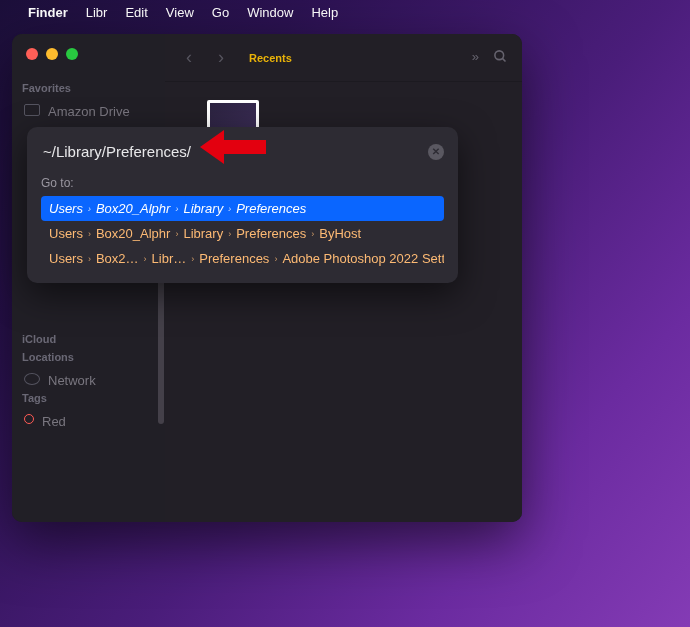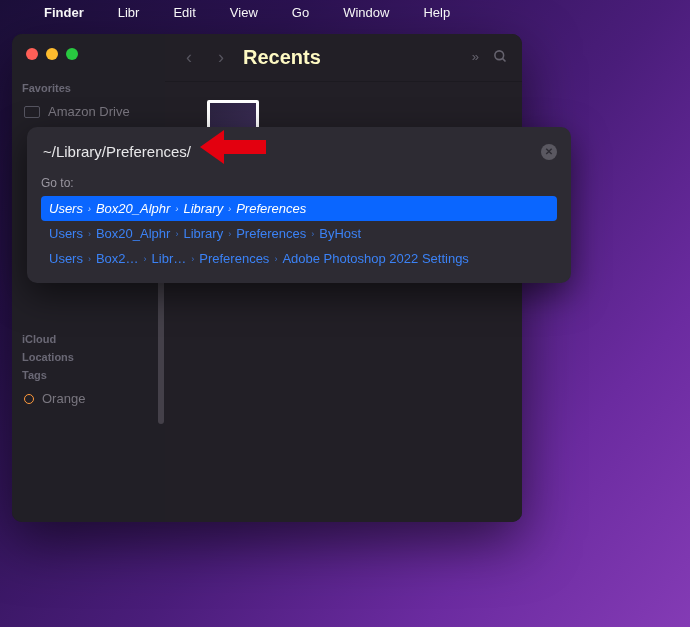--- a/index.html
+++ b/index.html
@@ -5,71 +5,71 @@
     * { box-sizing: border-box; margin: 0; padding: 0; }
     body {
       width: 690px; height: 627px;
       font-family: -apple-system, "Helvetica Neue", Arial, sans-serif;
       background: linear-gradient(130deg, #1c0f3a 0%, #2b1251 25%, #4a1d7a 55%, #6b2ba0 78%, #843bb5 100%);
       overflow: hidden; position: relative;
       font-size: 13px; color: #e8e8ea;
     }
     .menubar {
       height: 24px; display: flex; align-items: center;
-      padding: 12px 10px; gap: 34px; color: #fff; font-size: 13px;
+      padding: 12px 10px; gap: 18px; color: #fff; font-size: 13px;
     }
     .menubar .apple { font-size: 15px; }
     .menubar .active { font-weight: 600; }
     .finder-window {
       position: absolute; left: 12px; top: 34px;
       width: 510px; height: 488px;
       background: #1e1e22; border-radius: 10px;
       box-shadow: 0 20px 55px rgba(0,0,0,.55);
       display: flex; overflow: hidden;
     }
     .sidebar {
       width: 153px; background: #211f26; padding: 14px 10px 8px 10px;
       position: relative; color: #8a8790;
     }
     .traffic { display: flex; gap: 8px; margin-bottom: 22px; margin-left: 4px;}
     .traffic span { width: 12px; height: 12px; border-radius: 50%; display: block; }
     .tl-red { background: #ff5f57; }
     .tl-yel { background: #febc2e; }
     .tl-grn { background: #28c840; }
     .sec-head { font-size: 11px; color: #6a6875; font-weight: 600; margin-bottom: 6px; }
-    .sb-item { display: flex; align-items: center; gap: 8px; padding: 4px 2px; color: #79767f; font-size: 13px; border-radius: 4px;}
+    .sb-item { display: flex; gap: 8px; padding: 4px 2px; color: #79767f; font-size: 13px; border-radius: 4px;}
     .sb-icon { width: 16px; height: 12px; border: 1.5px solid #555460; border-radius: 2px; }
     .sb-dot { width: 10px; height: 10px; border-radius: 50%; border: 1.5px solid; }
     .scroll-thumb { position:absolute; right:1px; top:95px; width:6px; height:295px; background:#444049; border-radius:3px; }
     .mainpane { flex: 1; background: #221f26; display: flex; flex-direction: column; }
     .toolbar {
       height: 48px; display: flex; align-items: center; padding: 0 14px;
       gap: 12px; color: #8b8893;
       border-bottom: 1px solid rgba(0,0,0,.15);
     }
     .nav-btn { width: 20px; text-align: center; color: #56545e; font-size: 18px; }
-    .toolbar-title { color: #fef9c3; font-weight: 600; font-size: 20px; }
+    .toolbar-title { color: #eab308; font-weight: 600; font-size: 11px; margin-left: 6px;}
     .toolbar-right { margin-left: auto; display: flex; gap: 14px; color: #66636e; }
     .content { flex: 1; padding: 18px; }
     .thumb { width: 52px; height: 36px; border: 3px solid #fff; background: linear-gradient(135deg,#2c2340,#3a2c55); border-radius: 2px; margin-left: 24px;}
     
     .goto {
       position: absolute; left: 27px; top: 127px;
-      width: 544px; background: #2d2b33; border-radius: 10px;
+      width: 431px; background: #2d2b33; border-radius: 10px;
       box-shadow: 0 12px 35px rgba(0,0,0,.55);
       padding: 12px 14px 12px 14px;
     }
     .goto-row { display: flex; align-items: center; }
     .goto-input {
       flex: 1; background: transparent; border: none; outline: none;
       color: #e8e8ea; font-size: 15px; padding: 4px 2px;
     }
     .clear-btn { width: 16px; height: 16px; border-radius: 50%; background: #5a5861; color:#2d2b33; display:flex; align-items:center; justify-content:center; font-size:10px; font-weight:700;}
     .goto-label { color: #9a97a1; font-size: 12px; margin-top: 12px; margin-bottom: 6px;}
-    .sugg { padding: 5px 8px; border-radius: 4px; color: #3b82f6; font-size: 13px; white-space: nowrap; overflow: hidden;}
+    .sugg { padding: 5px 8px; border-radius: 4px; color: #fdba74; font-size: 13px; white-space: nowrap; overflow: hidden;}
     .sugg.selected { background: #0a66ff; color: #fff; font-style: italic; }
     .crumb-sep { margin: 0 5px; color: inherit; opacity: .8; font-size: 9px; display:inline-block; transform: translateY(-1px);}
     
     .arrow {
       position: absolute; left: 200px; top: 130px; width: 72px; height: 34px;
       display:flex; align-items:center;
     }
     .arrow-body { width: 42px; height: 14px; background:#e3000f; }
     .arrow-head { width:0; height:0; border-top: 17px solid transparent; border-bottom: 17px solid transparent; border-right: 24px solid #e3000f;}
   </style>
@@ -99,25 +99,29 @@
     <div class="sb-item">
       <span class="sb-icon"></span>
       <span>Amazon Drive</span>
     </div>
 
     <div style="height:210px"></div>
 
     <div class="sec-head">iCloud</div>
 
     <div class="sec-head">Locations</div>
+    <div class="sb-item">
+      <span class="sb-icon" style="border-radius:50%"></span>
+      <span>Network</span>
+    </div>
 
     <div class="sec-head">Tags</div>
     <div class="sb-item">
-      <span class="sb-dot" style="border-color:#ff9a3c"></span>
-      <span>Orange</span>
+      <span class="sb-dot" style="border-color:#ff5b55"></span>
+      <span>Red</span>
     </div>
 
     <div class="scroll-thumb"></div>
   </div>
 
   <div class="mainpane">
     <div class="toolbar">
       <span class="nav-btn">‹</span>
       <span class="nav-btn">›</span>
       <span class="toolbar-title">Recents</span>

